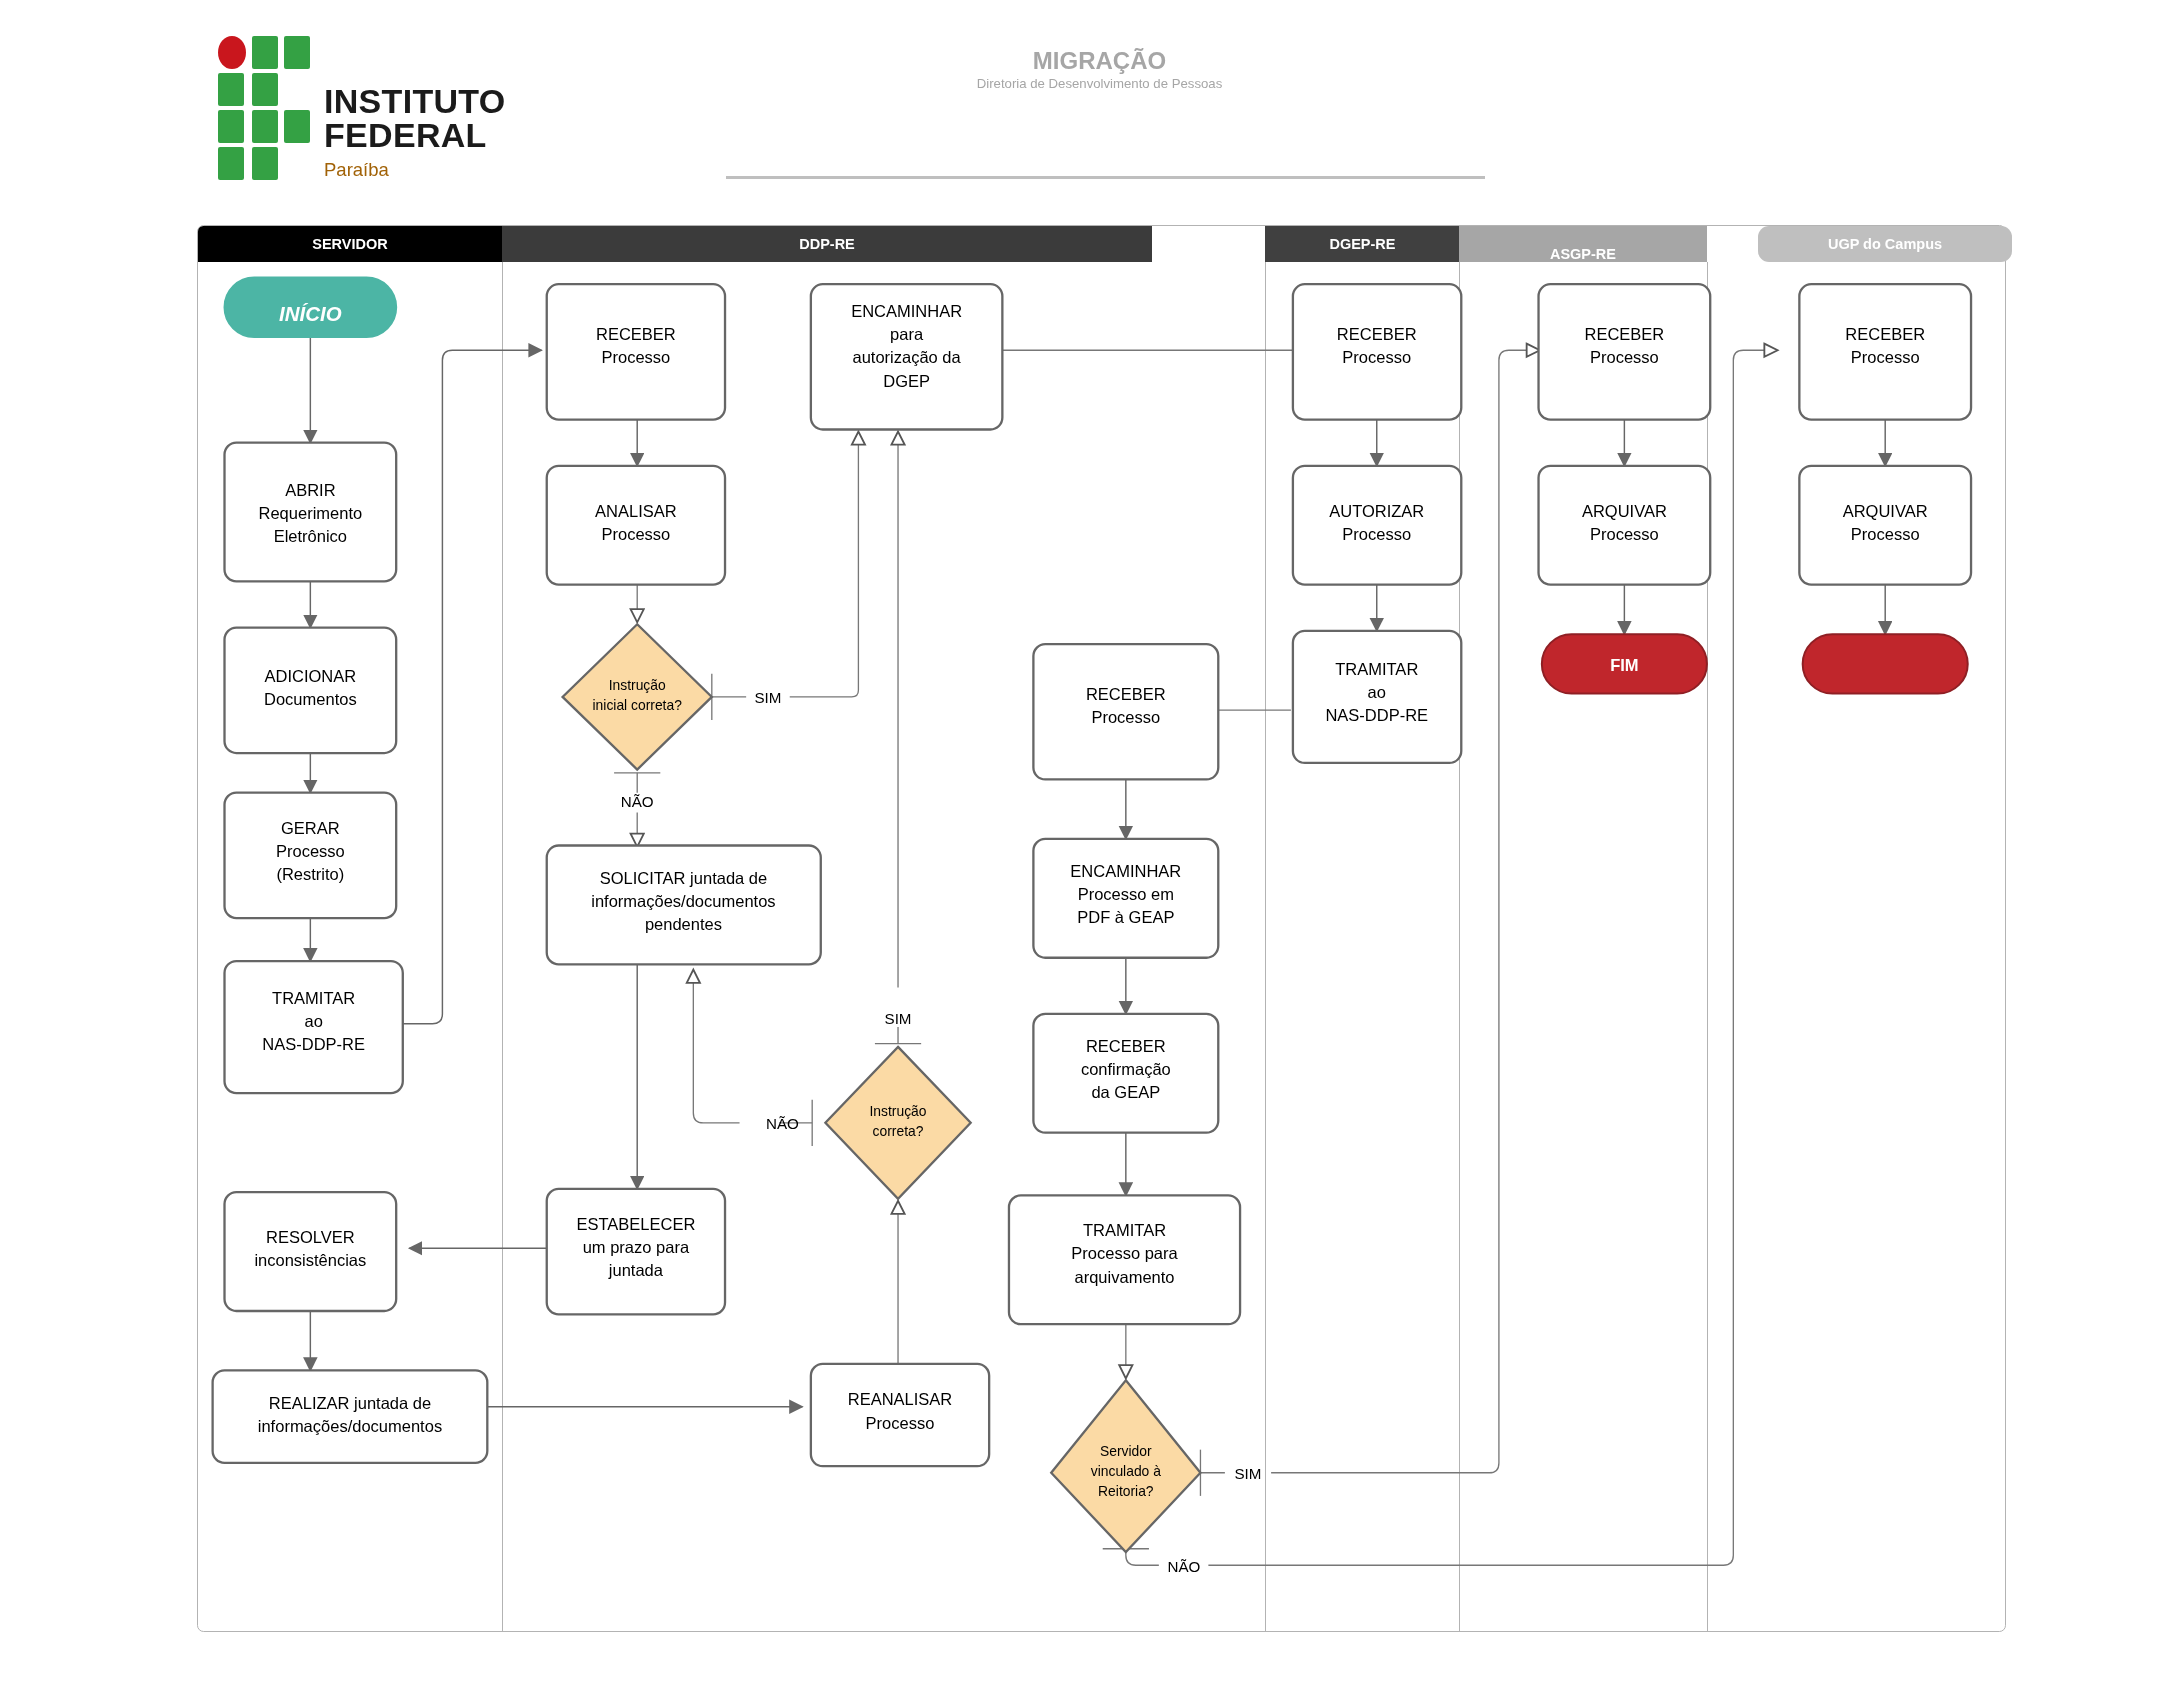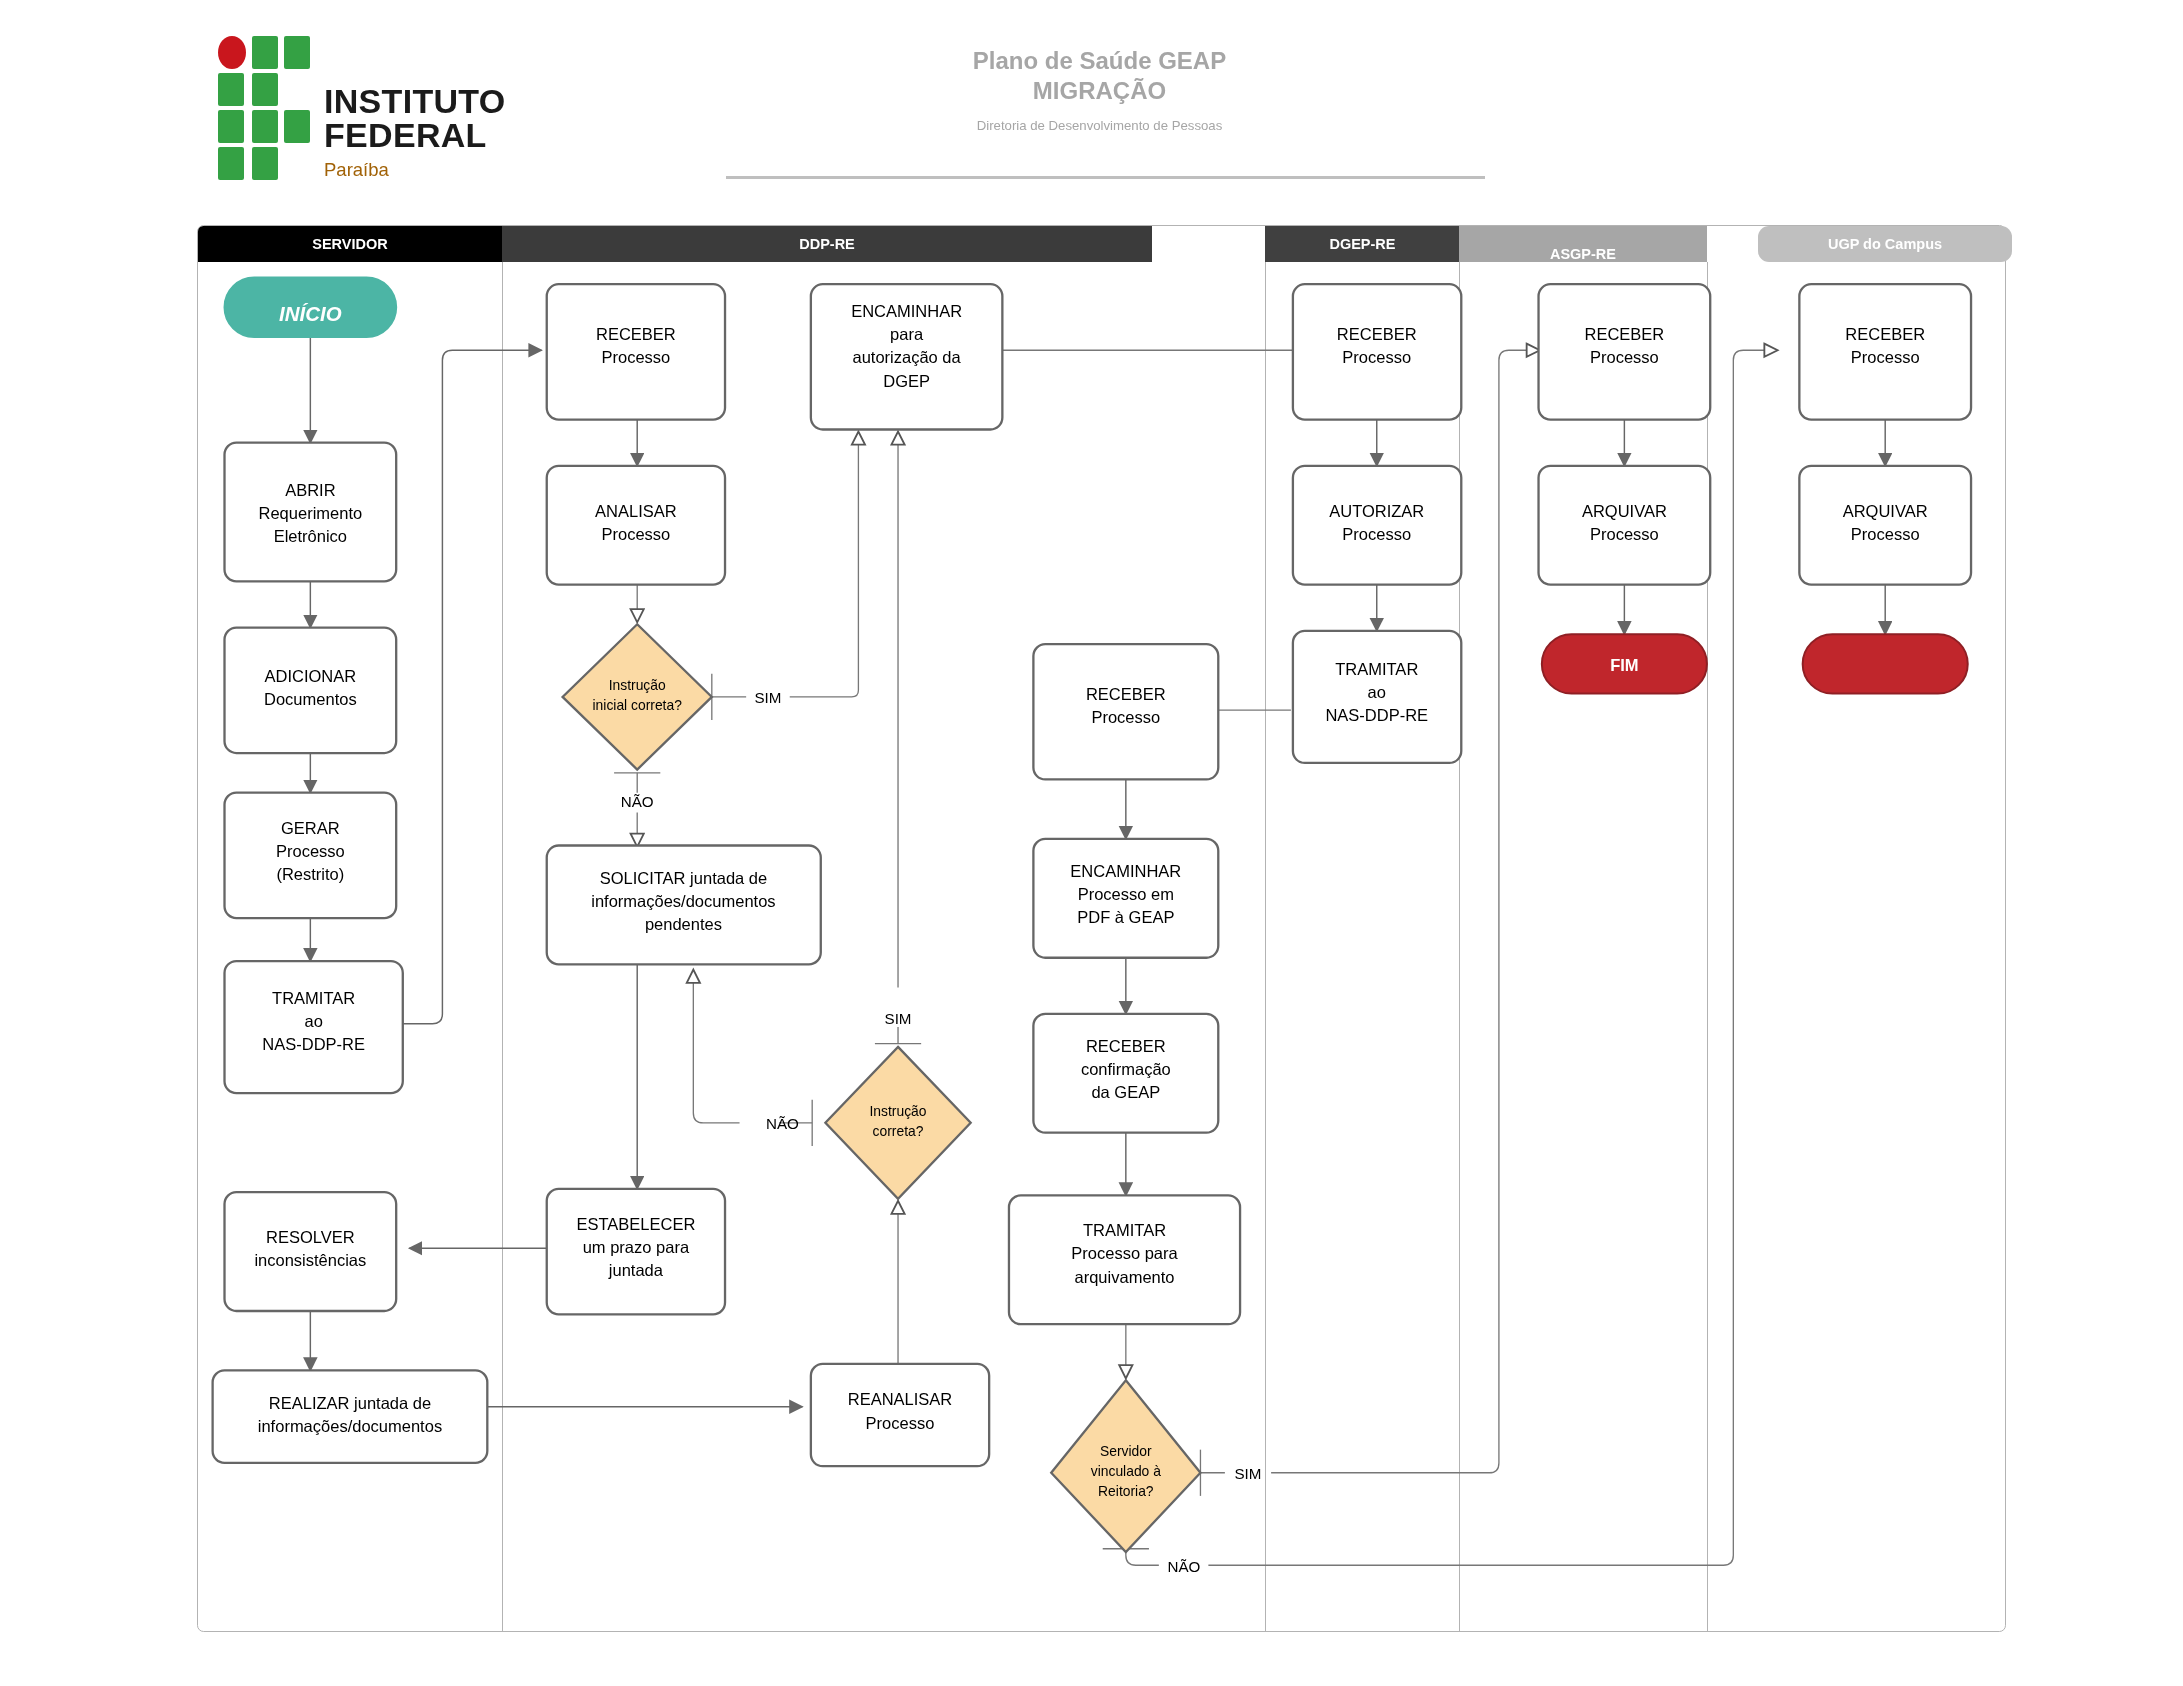--- a/index.html
+++ b/index.html
@@ -11,21 +11,21 @@
   .logo{position:absolute;left:218px;top:36px;width:132px;height:132px;}
   .logo-mark{position:absolute;left:0;top:0;width:94px;height:132px;}
   .sq{position:absolute;background:#34a144;border-radius:2px;}
   .dot{position:absolute;background:#c9161d;border-radius:50%;}
   .logo-text{position:absolute;left:106px;top:48px;}
   .logo-if{font-size:34px;font-weight:bold;letter-spacing:0.3px;color:#1b1b1b;line-height:1;font-family:"Liberation Sans",sans-serif;}
   .logo-pb{font-size:18.5px;color:#a16207;margin-top:6.6px;font-family:"Liberation Sans",sans-serif;}
 
   .title-block{position:absolute;left:720px;top:46px;width:759px;text-align:center;}
   .title-main{font-size:24px;font-weight:bold;color:#a6a6a6;line-height:1.25;}
-  .title-sub{font-size:13.2px;color:#a6a6a6;margin-top:12px;}
+  .title-sub{font-size:13.2px;color:#a6a6a6;}
   .title-rule{position:absolute;left:726px;top:176px;width:759px;height:2.6px;background:#bfbfbf;}
 
   
   .pool{position:absolute;left:197px;top:225px;width:1809px;height:1407px;
         border:1.3px solid #b3b3b3;border-radius:6.6px;box-sizing:border-box;background:#fff;}
   .lane-head{position:absolute;top:0;height:36px;display:flex;align-items:center;justify-content:center;
              color:#fff;font-size:14.5px;font-weight:bold;box-sizing:border-box;}
   .lane-div{position:absolute;top:36px;bottom:0;width:1.3px;background:#b3b3b3;}
 
   
@@ -65,21 +65,20 @@
         <div class="sq" style="left:0px;top:111px;width:26.4px;height:33px;"></div>
         <div class="sq" style="left:34px;top:111px;width:26.4px;height:33px;"></div>
       </div>
       <div class="logo-text">
         <div class="logo-if">INSTITUTO FEDERAL</div>
         <div class="logo-pb">Paraíba</div>
       </div>
     </div>
 
     <div class="title-block">
-      <div class="title-main">Plano de Saúde GEAP</div>
       <div class="title-main">MIGRAÇÃO</div>
       <div class="title-sub">Diretoria de Desenvolvimento de Pessoas</div>
     </div>
     <div class="title-rule"></div>
   </div>
 
   <div class="pool">
     <div class="lane-head" style="left:0px;width:304px;background:#000000;border-top-left-radius:5.3px;">
       <span>SERVIDOR</span>
       </div>

